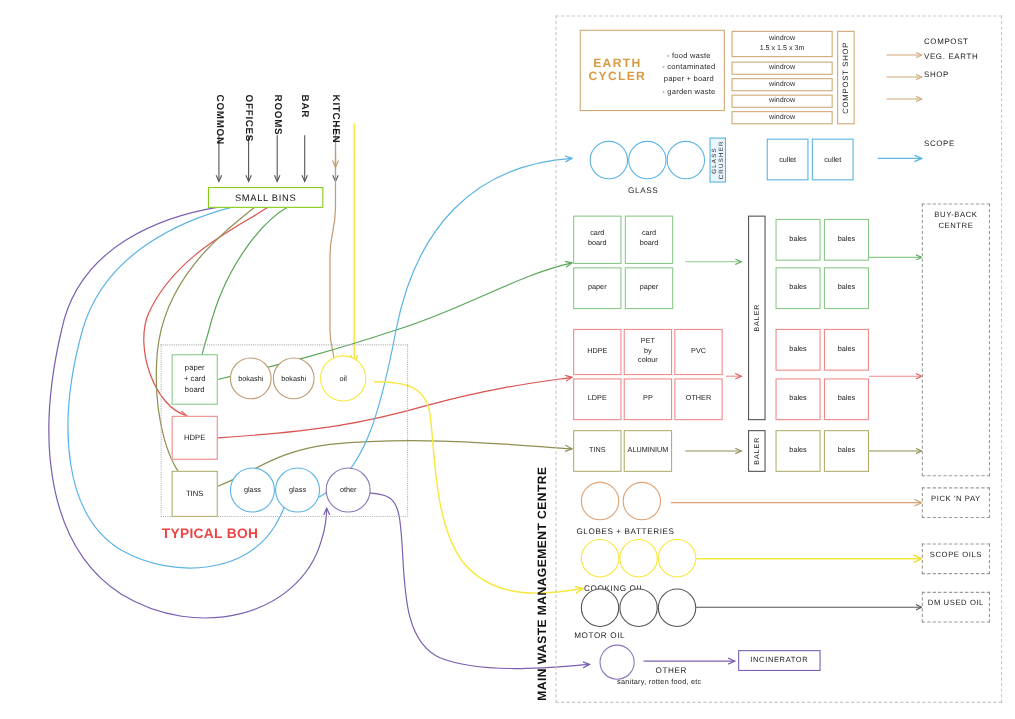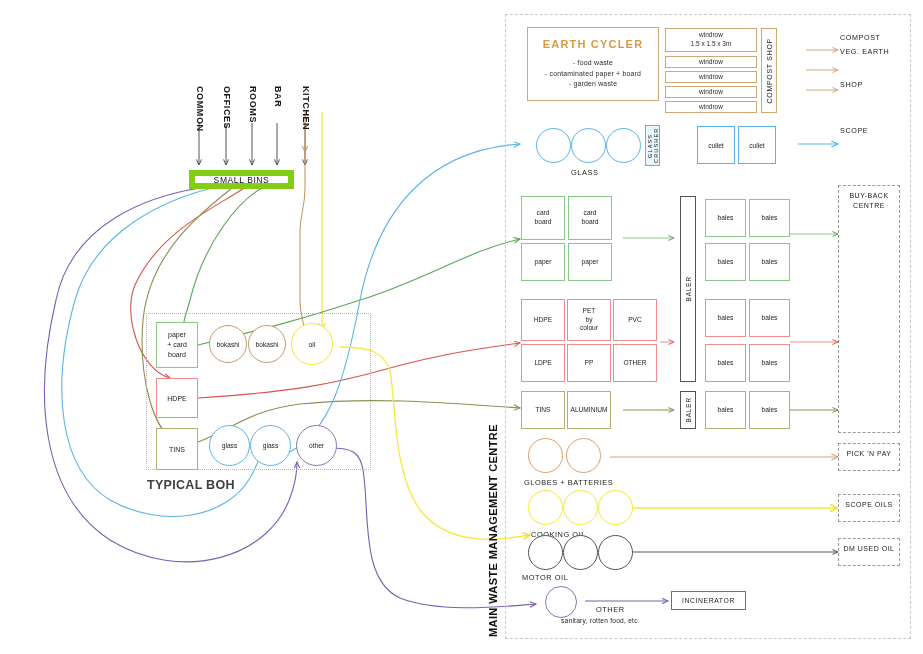--- a/index.html
+++ b/index.html
@@ -13,25 +13,25 @@
   
   .srcLabel{font-size:9px;font-weight:bold;letter-spacing:.6px;color:#1a1a1a;
             writing-mode:vertical-rl;text-orientation:mixed;}
 
   .box{position:absolute;box-sizing:border-box;display:flex;align-items:center;
        justify-content:center;text-align:center;background:#fff;}
   .circ{position:absolute;box-sizing:border-box;border-radius:50%;display:flex;
         align-items:center;justify-content:center;text-align:center;background:#fff;}
 
   
-  #smallbins{border:6px solid #84cc16;font-size:8.5px;letter-spacing:.6px;color:#111;}
+  #smallbins{border:1px solid #84cc16;font-size:8.5px;letter-spacing:.6px;color:#111;}
 
   
   #bohbox{position:absolute;border:1px dotted #b4b4b4;box-sizing:border-box;}
-  #bohLabel{font-size:12.5px;font-weight:bold;letter-spacing:.3px;color:#404040;}
+  #bohLabel{font-size:12.5px;font-weight:bold;letter-spacing:.3px;color:#ef4444;}
 
   
   #mwmcbox{position:absolute;border:1px dashed #c8c8c8;box-sizing:border-box;}
   #mwmcLabel{font-size:11px;font-weight:bold;letter-spacing:.4px;color:#111;
              writing-mode:vertical-rl;transform:rotate(180deg);}
 
   .tiny{font-size:6.6px;letter-spacing:.25px;line-height:1.32;}
   .cap{font-size:7.4px;letter-spacing:.55px;color:#1b1b1b;}
 
   
@@ -198,21 +198,21 @@
   <div class="circ bok" style="left:248px;top:325px;width:38px;height:38px;">bokashi</div>
   <div class="circ oilc" style="left:291px;top:323px;width:42px;height:42px;">oil</div>
 
   <div class="circ glc" style="left:209px;top:425px;width:41px;height:41px;">glass</div>
   <div class="circ glc" style="left:250px;top:425px;width:41px;height:41px;">glass</div>
   <div class="circ otc" style="left:296px;top:425px;width:41px;height:41px;">other</div>
 
   <div id="mwmcbox" style="left:505px;top:14px;width:406px;height:625px;"></div>
   <div class="lbl" id="mwmcLabel" style="left:487px;top:432px;height:205px;">MAIN WASTE MANAGEMENT CENTRE</div>
 
-  <div class="box" id="earth" style="left:527px;top:27px;width:132px;height:74px;flex-direction:column;">
+  <div class="box" id="earth" style="left:527px;top:27px;width:132px;height:74px;flex-direction:row;">
     <div id="earthTitle">EARTH CYCLER</div>
     <div id="earthList" style="margin-top:8px;">
       <div>- food waste</div>
       <div>- contaminated paper + board</div>
       <div>- garden waste</div>
     </div>
   </div>
 
   <div class="box windrow" style="left:665px;top:28px;width:92px;height:24px;flex-direction:column;">
     <div>windrow</div>
@@ -222,21 +222,21 @@
   <div class="box windrow" style="left:665px;top:71px;width:92px;height:12px;">windrow</div>
   <div class="box windrow" style="left:665px;top:86px;width:92px;height:12px;">windrow</div>
   <div class="box windrow" style="left:665px;top:101px;width:92px;height:12px;">windrow</div>
 
   <div class="box" id="compostshop" style="left:761px;top:28px;width:16px;height:85px;">
     <span>COMPOST SHOP</span>
   </div>
 
   <div class="lbl destLbl" style="left:840px;top:33px;">COMPOST</div>
   <div class="lbl destLbl" style="left:840px;top:47px;">VEG. EARTH</div>
-  <div class="lbl destLbl" style="left:840px;top:80px;">SHOP</div>
+  <div class="lbl destLbl" style="left:840px;top:63px;">SHOP</div>
 
   <div class="circ glassC" style="left:536px;top:128px;width:35px;height:35px;"></div>
   <div class="circ glassC" style="left:571px;top:128px;width:35px;height:35px;"></div>
   <div class="circ glassC" style="left:606px;top:128px;width:35px;height:35px;"></div>
   <div class="lbl cap" style="left:571px;top:168px;">GLASS</div>
 
   <div class="box" id="crusher" style="left:645px;top:125px;width:15px;height:41px;">
     <span>GLASS CRUSHER</span>
   </div>
   <div class="box cullet" style="left:697px;top:126px;width:38px;height:38px;">cullet</div>

